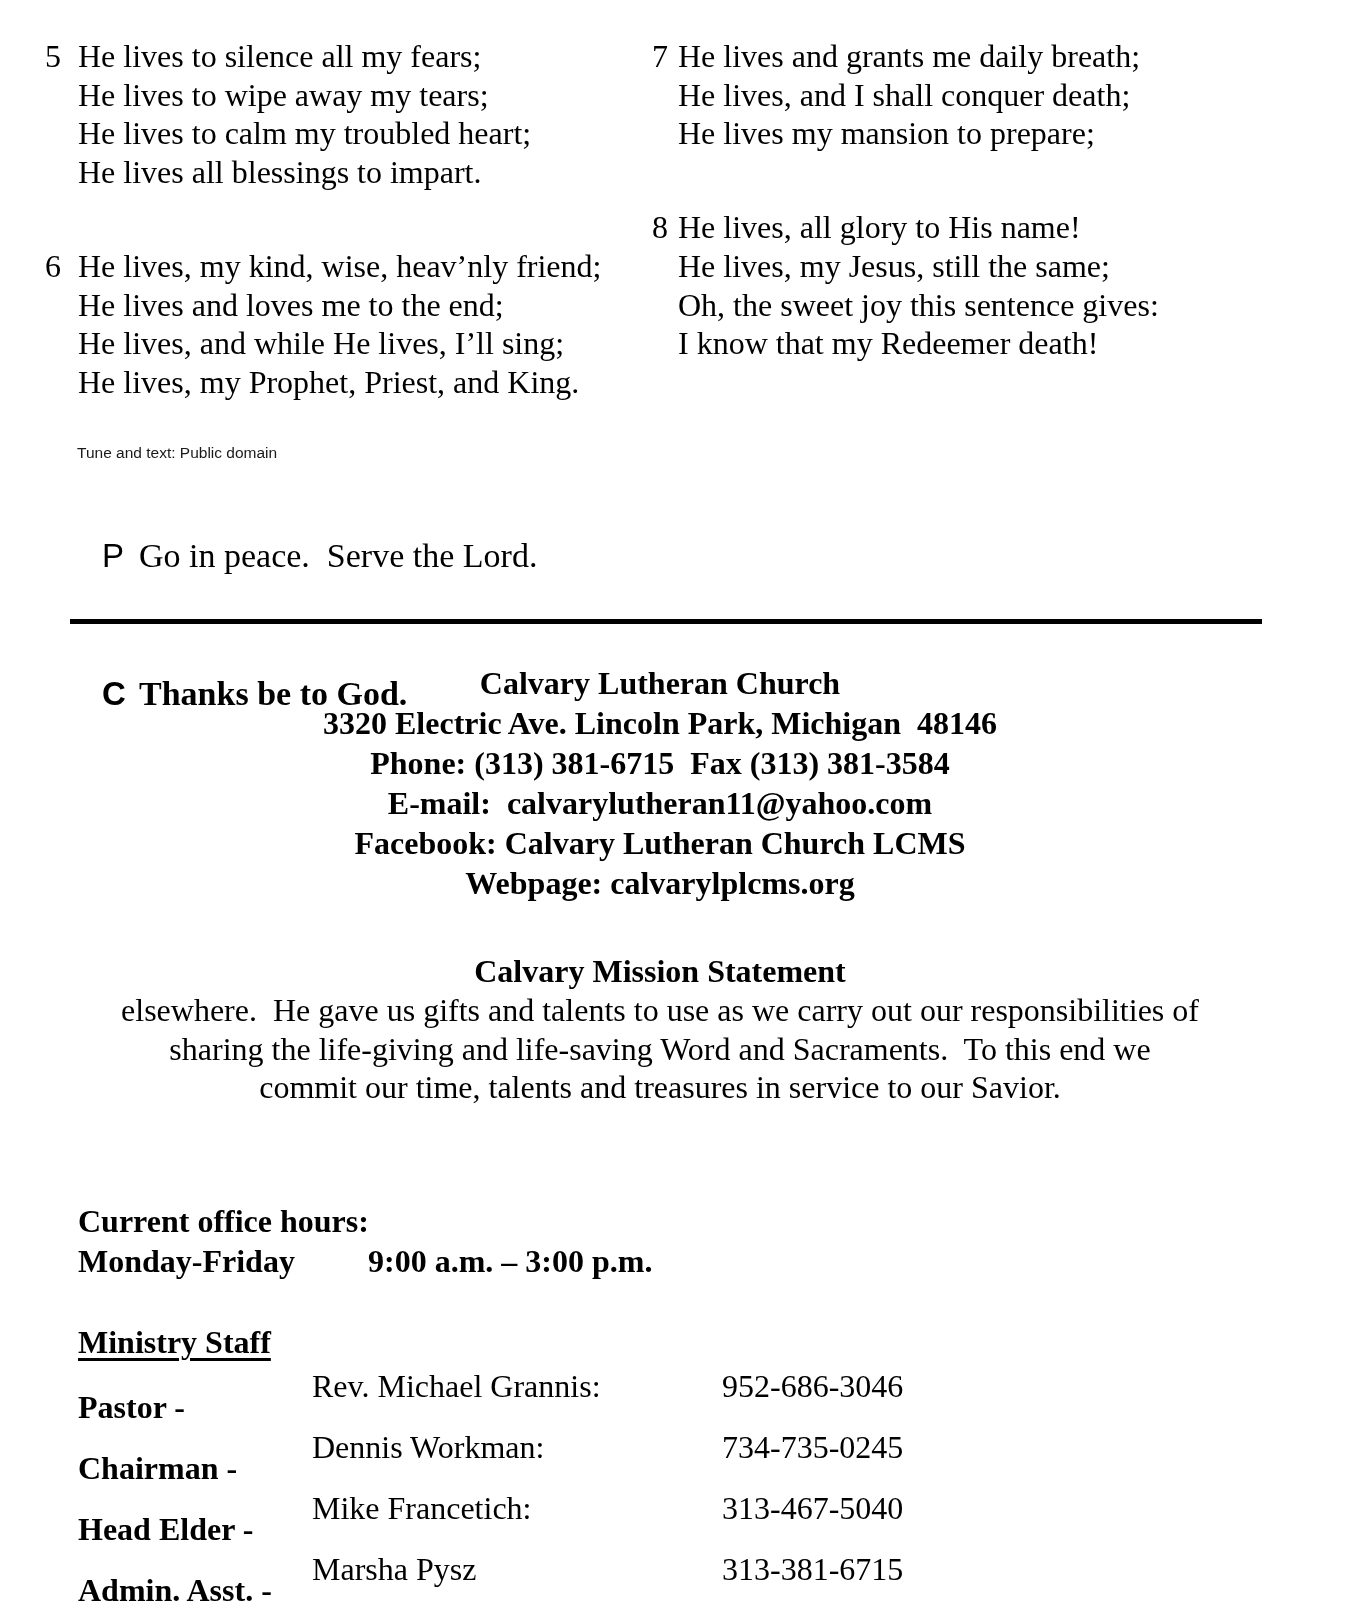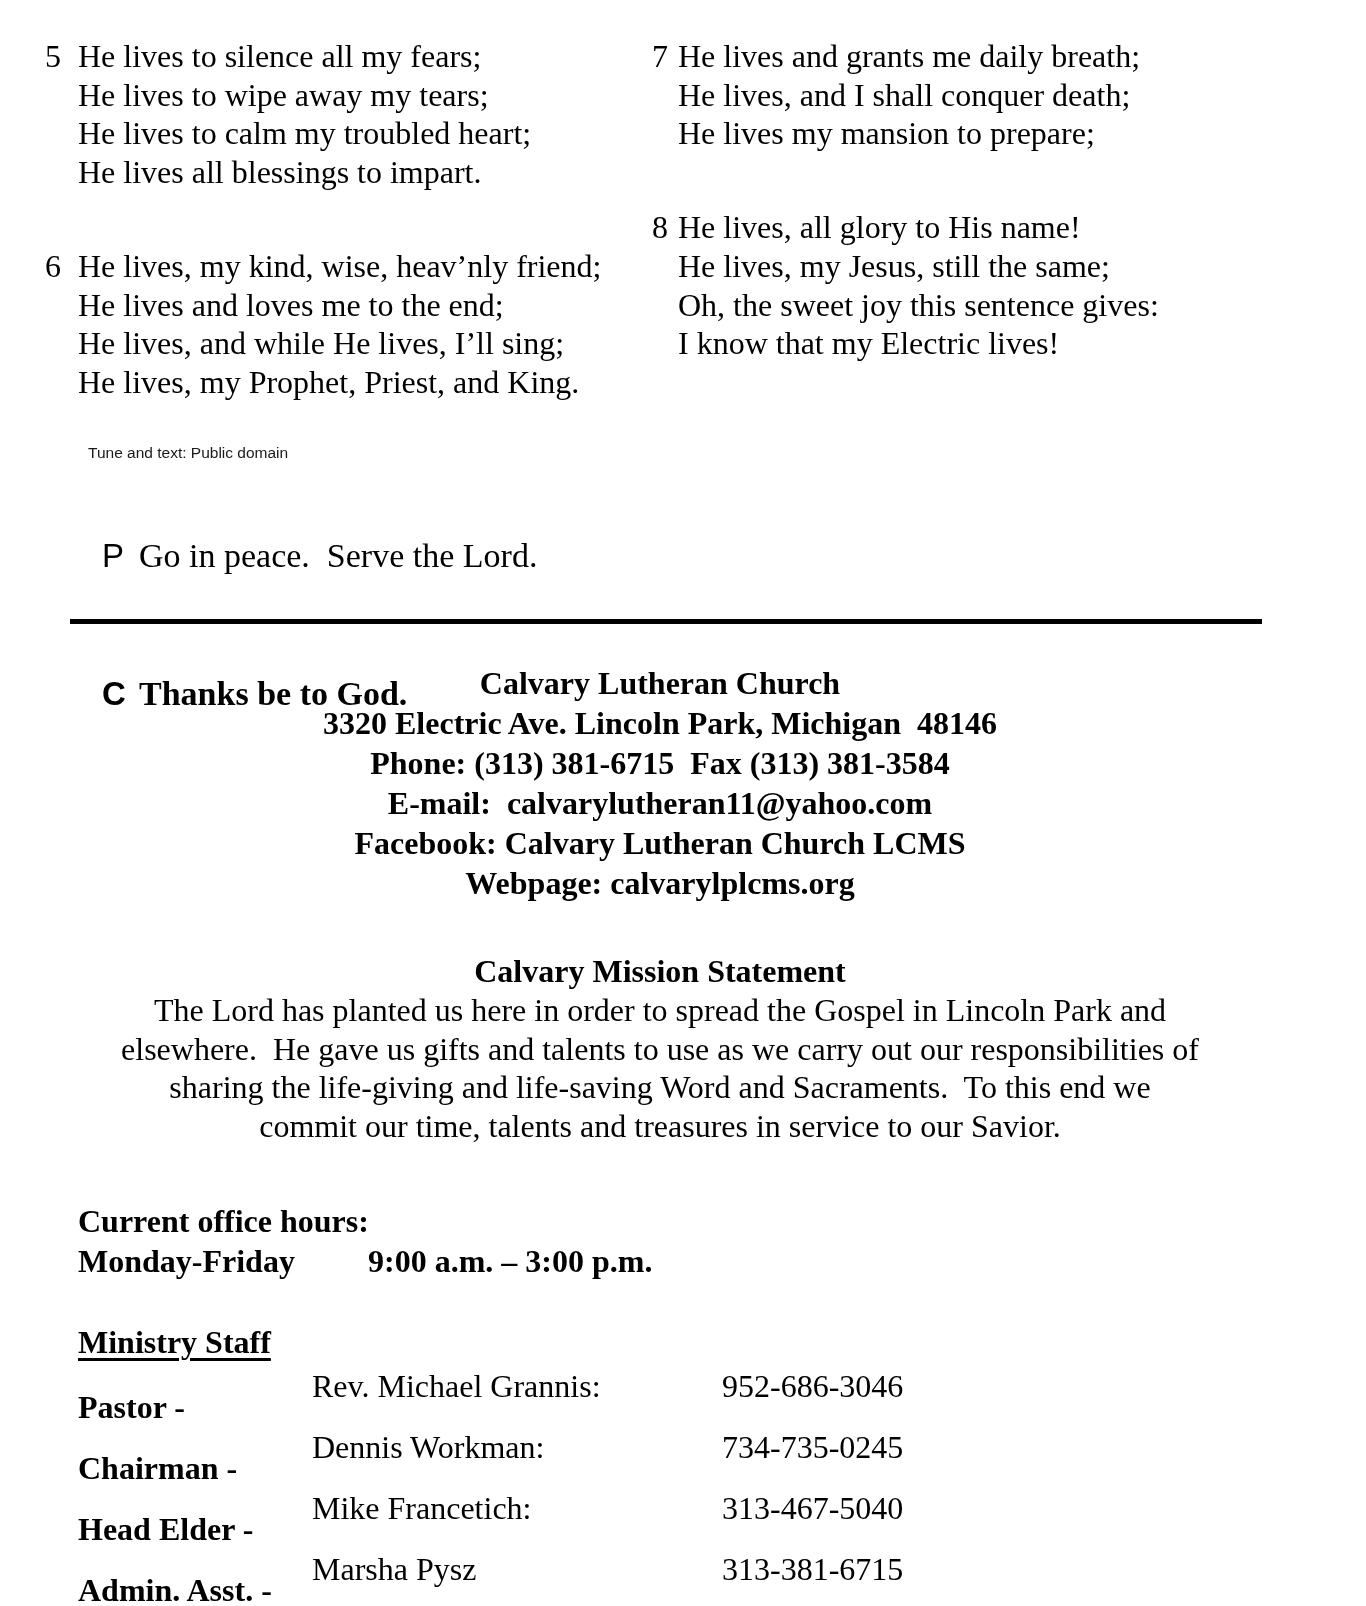--- a/index.html
+++ b/index.html
@@ -19,21 +19,21 @@
   .vcol-right { left: 652px; }
   .verse { display: flex; margin-bottom: 55px; }
   .vnum {
     flex: 0 0 auto; width: 33px;
     font-size: 32px; line-height: 38.7px; white-space: pre;
   }
   .vcol-right .vnum { width: 26px; }
   .vline { font-size: 32px; line-height: 38.7px; white-space: pre; }
   
   .credit {
-    position: absolute; left: 88px; top: 444px;
+    position: absolute; left: 77px; top: 444px;
     font-family: "Liberation Sans", sans-serif;
     font-size: 15.5px; line-height: 18px; color: #1a1a1a; white-space: pre;
   }
   
   .versicles { position: absolute; left: 78px; top: 490px; }
   .versicle { line-height: 44px; white-space: pre; }
   .vs-letter {
     display: inline-block; width: 37px;
     font-family: "Liberation Sans", sans-serif;
     font-size: 33px;
@@ -111,21 +111,21 @@
           <div class="vline">He lives, and I shall conquer death;</div>
           <div class="vline">He lives my mansion to prepare;</div>
         </div>
       </div>
       <div class="verse">
         <span class="vnum">8</span>
         <div class="vlines">
           <div class="vline">He lives, all glory to His name!</div>
           <div class="vline">He lives, my Jesus, still the same;</div>
           <div class="vline">Oh, the sweet joy this sentence gives:</div>
-          <div class="vline">I know that my Electric lives!</div>
+          <div class="vline">I know that my Redeemer death!</div>
         </div>
       </div>
     </div>
   </section>
 
   <div class="credit">Tune and text: Public domain</div>
 
   <section class="versicles">
     <div class="versicle">
       <span class="vs-letter">P</span><span class="vs-text">Go in peace.  Serve the Lord.</span>
@@ -143,21 +143,20 @@
     <div class="cline">Phone: (313) 381-6715  Fax (313) 381-3584</div>
     <div class="cline">E-mail:  calvarylutheran11@yahoo.com</div>
     <div class="cline">Facebook: Calvary Lutheran Church LCMS</div>
     <div class="cline">Webpage: calvarylplcms.org</div>
   </section>
 
   <section class="centerwrap mission-title-wrap">
     <div class="mission-title">Calvary Mission Statement</div>
   </section>
   <section class="centerwrap mission-body">
-    <div class="mline">The Lord has planted us here in order to spread the Gospel in Lincoln Park and</div>
     <div class="mline">elsewhere.  He gave us gifts and talents to use as we carry out our responsibilities of</div>
     <div class="mline">sharing the life-giving and life-saving Word and Sacraments.  To this end we</div>
     <div class="mline">commit our time, talents and treasures in service to our Savior.</div>
   </section>
 
   <section class="hours">
     <div class="hours-title">Current office hours:</div>
     <div class="hours-row">
       <span class="hours-days">Monday-Friday</span>
       <span class="hours-time">9:00 a.m. – 3:00 p.m.</span>

